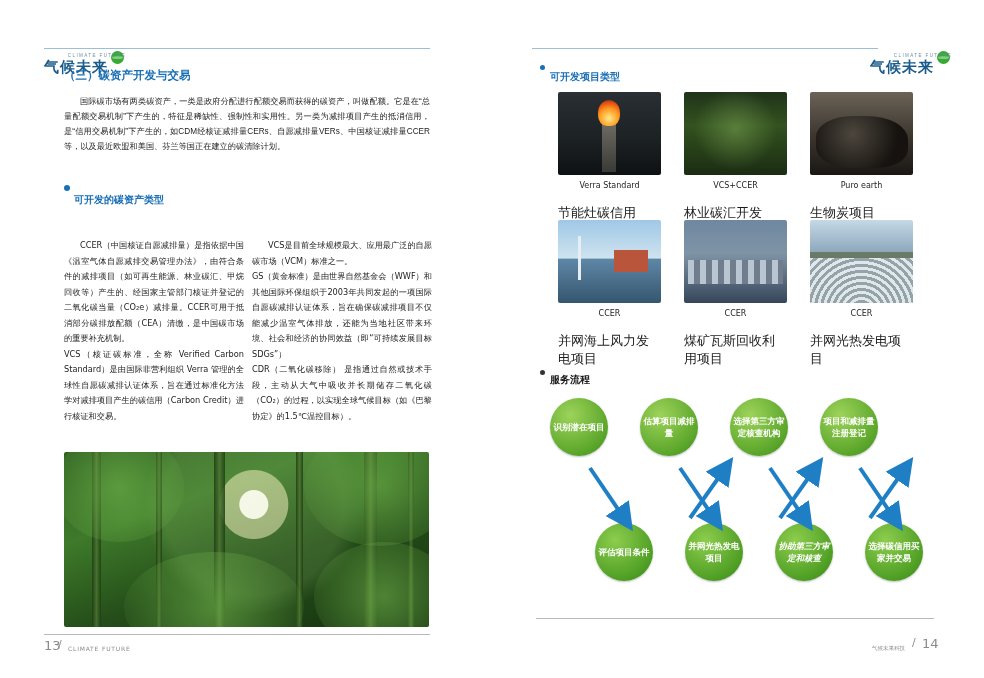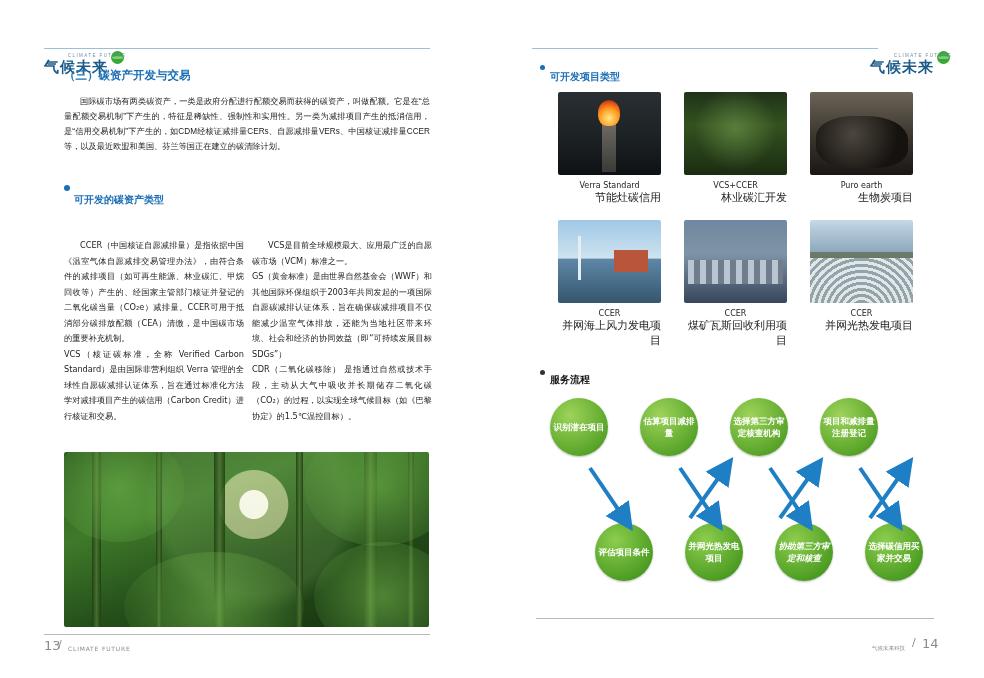--- a/index.html
+++ b/index.html
@@ -43,21 +43,21 @@
   
   .foot-rule{position:absolute;height:1px;background:#b9b9b9;}
   .foot-num{position:absolute;font-size:13px;color:#8b8b8b;font-family:"DejaVu Sans",sans-serif;}
   .foot-txt{position:absolute;font-size:6px;color:#8b8b8b;letter-spacing:.8px;font-family:"DejaVu Sans",sans-serif;}
 
   
   .r-head{position:absolute;font-size:10px;font-weight:bold;color:#1a6fb5;font-family:"DejaVu Sans",sans-serif;margin-top:8px;}
   .card{position:absolute;width:103px;}
   .thumb{width:103px;height:83px;border-radius:2px;overflow:hidden;position:relative;}
   .cap1{margin-top:6px;text-align:center;font-size:8px;color:#1c1c1c;font-family:"DejaVu Sans",sans-serif;}
-  .cap2{margin-top:0;text-align:right;font-size:11px;color:#1c1c1c;font-family:"DejaVu Sans",sans-serif;}
+  .cap2{margin-top:14px;text-align:left;font-size:13px;color:#1c1c1c;font-family:"DejaVu Sans",sans-serif;}
 
   .t-flare{background:linear-gradient(180deg,#2a2f33 0%,#1b2023 60%,#0e1113 100%);}
   .t-flare:after{content:"";position:absolute;left:40px;top:8px;width:22px;height:26px;border-radius:50% 50% 40% 40%;
      background:radial-gradient(circle at 50% 70%,#ffe98a,#ff9a1f 45%,#e24a12 75%,rgba(226,74,18,0) 100%);filter:blur(.4px);}
   .t-flare:before{content:"";position:absolute;left:44px;top:32px;width:14px;height:48px;background:linear-gradient(180deg,#6d6a62,#3a3a36);}
   .t-forest{background:linear-gradient(180deg,#20331a 0%,#33521f 40%,#1a2c12 100%);}
   .t-forest:after{content:"";position:absolute;left:0;top:0;right:0;bottom:0;
      background:radial-gradient(circle at 50% 45%, rgba(160,210,110,.35), rgba(0,0,0,0) 60%);}
   .t-biochar{background:linear-gradient(180deg,#6b6357 0%,#3a342d 55%,#1a1714 100%);}
   .t-biochar:after{content:"";position:absolute;left:6px;top:24px;width:92px;height:52px;border-radius:40% 45% 35% 40%;

